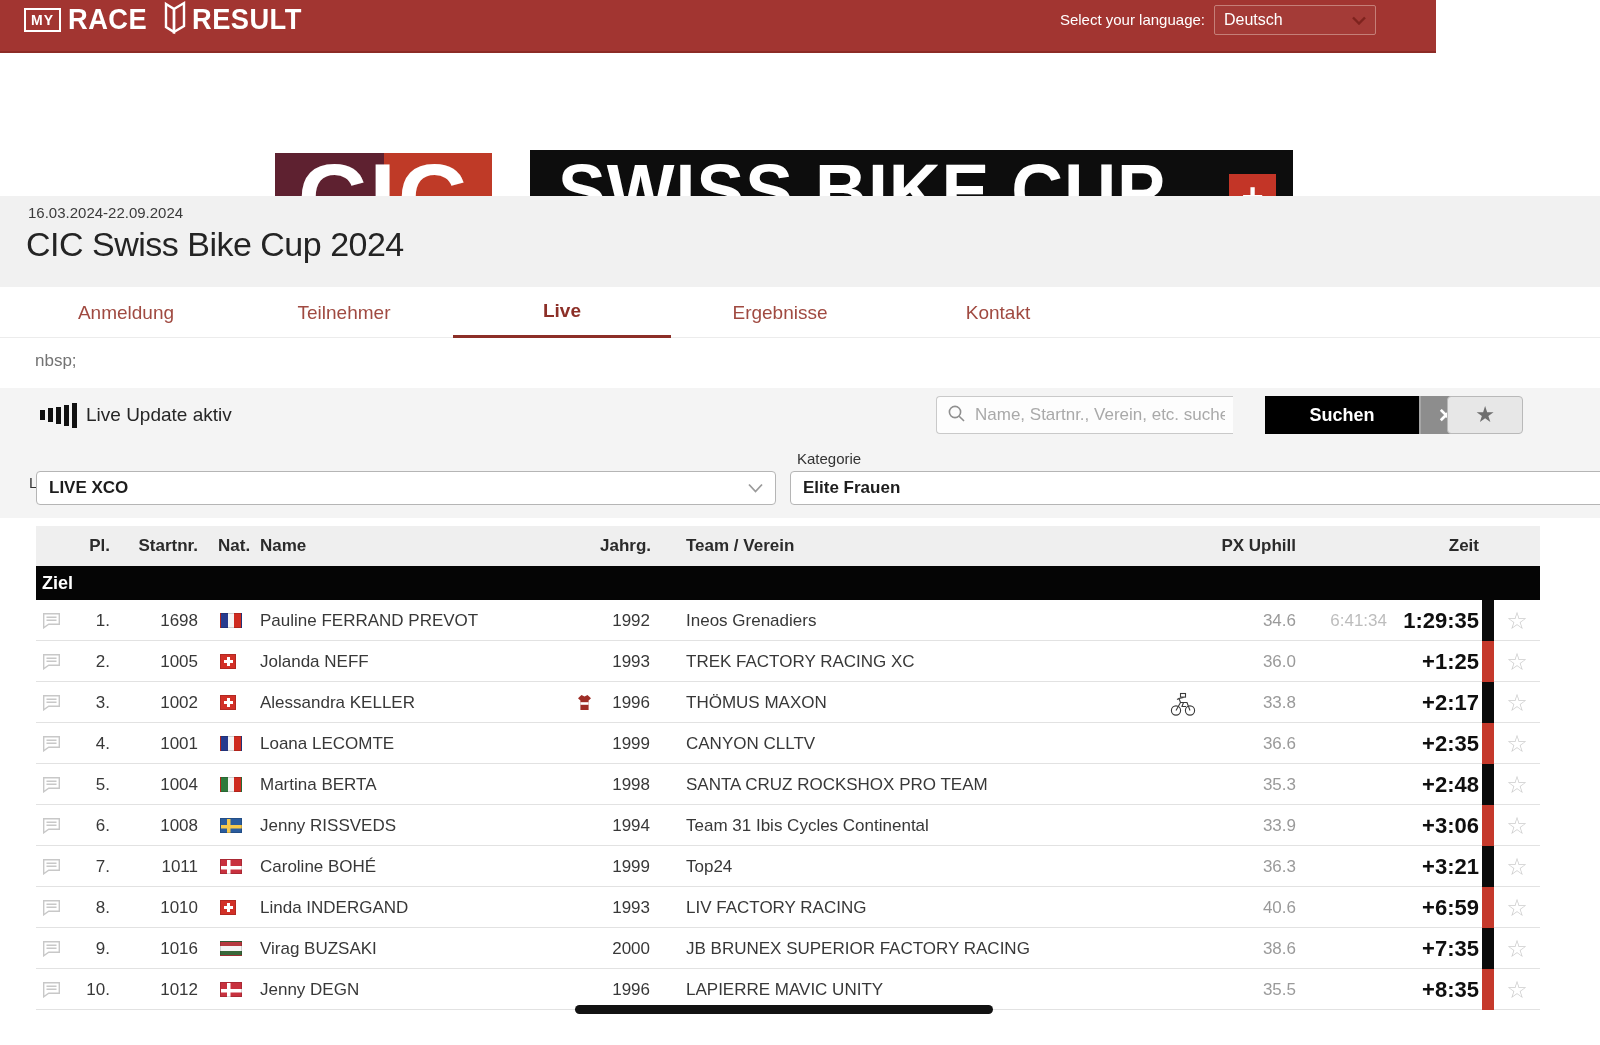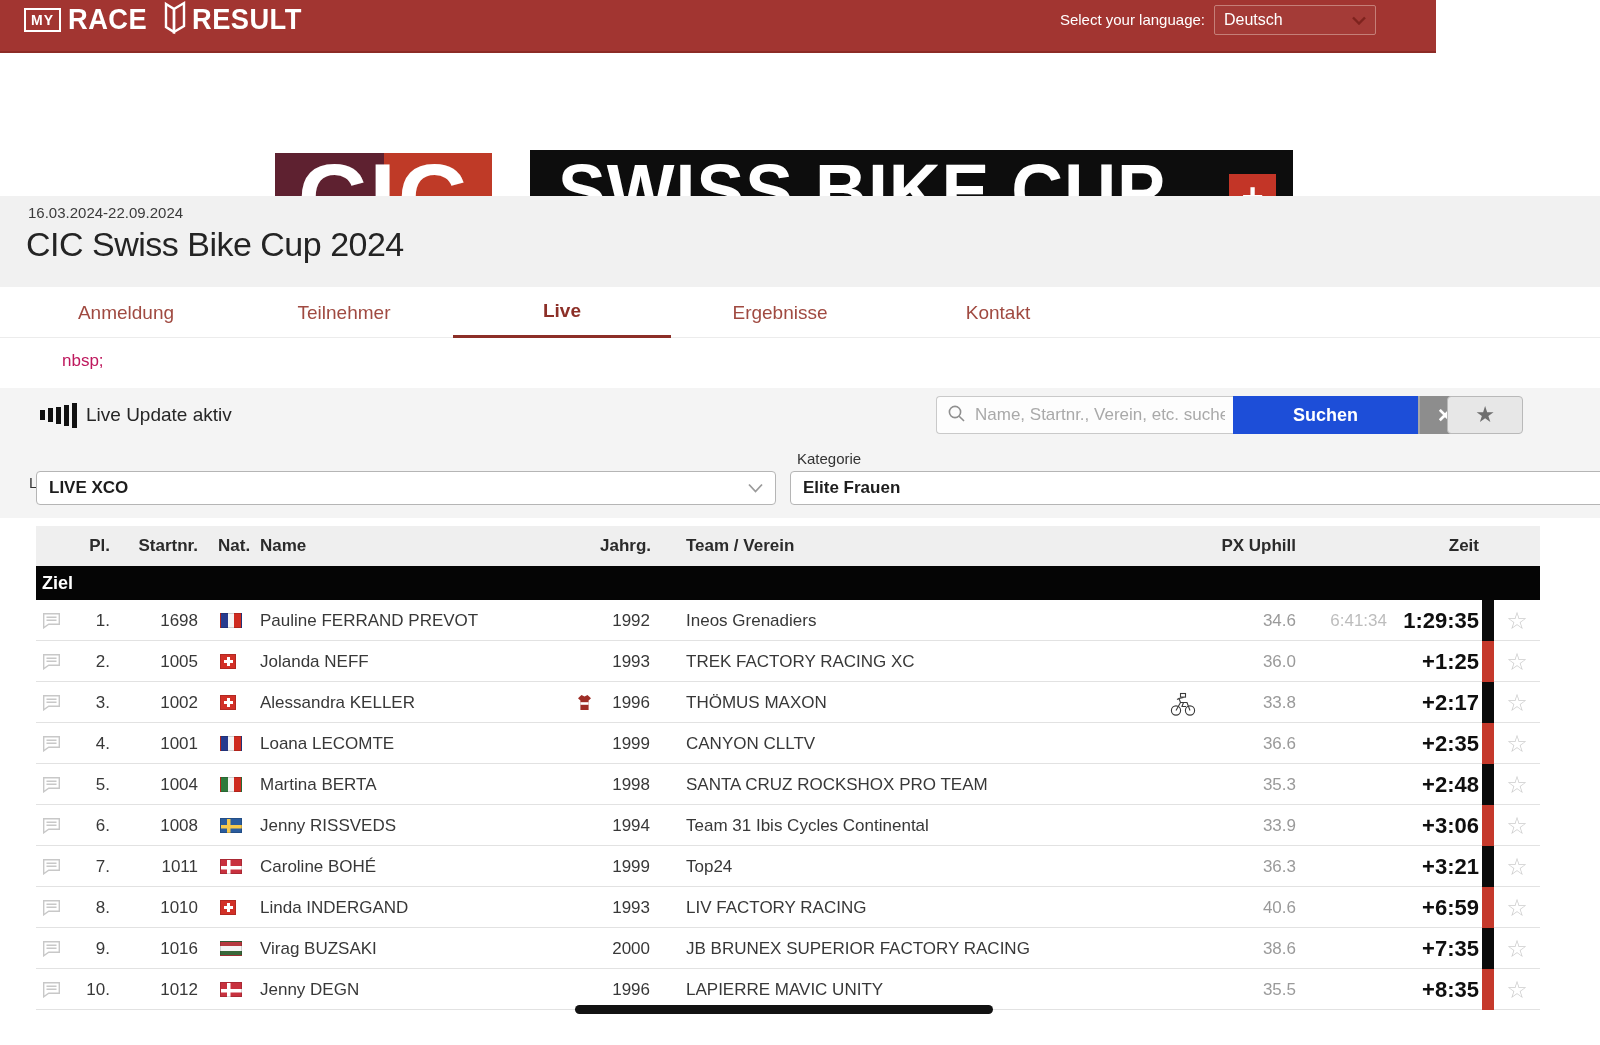--- a/index.html
+++ b/index.html
@@ -51,41 +51,41 @@
   .event-panel { position:absolute; top:196px; left:0; width:1600px; height:91px; background:#f1f1f1; }
   .event-date { position:absolute; left:28px; top:8px; font-size:15px; color:#3b3b3b; }
   .event-title { position:absolute; left:26px; top:29px; font-size:34px; color:#242424; letter-spacing:-.5px; }
 
   
   .tabs-row { position:absolute; top:287px; left:0; width:1600px; height:51px; background:#fff; border-bottom:1px solid #ececec; }
   .tabs-inner { position:absolute; left:17px; top:0; width:1090px; height:51px; display:flex; }
   .tab { flex:1; display:flex; align-items:center; justify-content:center; font-size:19px; color:#a04a41; cursor:pointer; height:100%; }
   .tab.active { color:#8c2f27; font-weight:bold; border-bottom:3px solid #8c2f27; }
 
-  .nbsp-text { position:absolute; left:35px; top:351px; font-size:17px; color:#be185d;margin-left:27px; }
+  .nbsp-text { position:absolute; left:35px; top:351px; font-size:17px; color:#737373; }
 
   
   .toolbar-block { position:absolute; top:388px; left:0; width:1600px; height:130px; background:#f4f4f4; }
   .live { position:absolute; left:40px; top:8px; height:38px; display:flex; align-items:center; gap:9px; }
   .live-bars { display:flex; align-items:center; gap:3px; height:26px; }
   .live-bars span { width:5px; background:#111; display:block; }
   .live-bars span:nth-child(1){height:10px} .live-bars span:nth-child(2){height:14px}
   .live-bars span:nth-child(3){height:17px} .live-bars span:nth-child(4){height:21px}
   .live-bars span:nth-child(5){height:25px}
   .live-label { font-size:19px; color:#262626; }
 
   .search-group { position:absolute; left:936px; top:8px; height:38px; display:flex; }
   .search-box {
     width:297px; height:38px; border:1px solid #c9c9c9; border-right:none;
     border-radius:4px 0 0 4px; background:#fdfdfd; display:flex; align-items:center; padding:0 6px 0 10px; gap:7px;
   }
   .search-box input { border:none; outline:none; background:transparent; flex:1; font-size:17px; font-family:inherit; color:#333; min-width:0; }
   .search-box input::placeholder { color:#a9a9a9; }
-  .search-btn { width:187px; background:#1d4ed8; color:#fff; font-weight:bold; font-size:18px;
-    display:flex; align-items:center; justify-content:center; border-right:2px solid #a6a6a6; cursor:pointer; }
+  .search-btn { width:156px; background:#000000; color:#fff; font-weight:bold; font-size:18px;
+    display:flex; align-items:center; justify-content:center; border-right:2px solid #a6a6a6; cursor:pointer;margin-left:32px; }
   .clear-btn { width:50px; background:#8d8d8d; color:#fff; font-weight:bold; font-size:19px;
     display:flex; align-items:center; justify-content:center; border-radius:0 4px 4px 0; cursor:pointer; }
   .fav-btn {
     position:absolute; left:1447px; top:8px; width:76px; height:38px; background:#e7e7e7;
     border:1px solid #b9b9b9; border-radius:4px; display:flex; align-items:center; justify-content:center;
     color:#6f6f6f; font-size:22px; cursor:pointer;
   }
 
   .filter-label { position:absolute; top:62px; font-size:15px; color:#333; }
   .filter-label.liste { left:29px;margin-top:24px; } .filter-label.kategorie { left:797px; }

